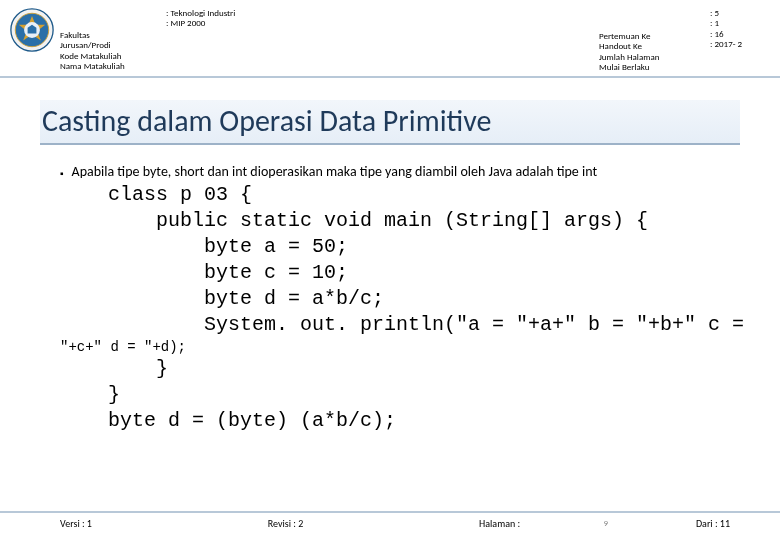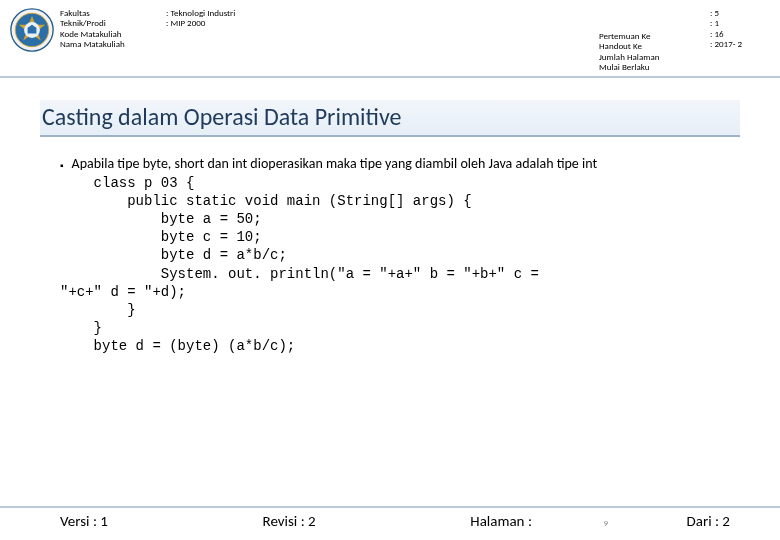--- a/index.html
+++ b/index.html
@@ -22,32 +22,32 @@
     width: 44px;
     height: 44px;
     flex-shrink: 0;
   }
   .logo svg { width: 100%; height: 100%; }
   .header-block {
     font-size: 9px;
     line-height: 1.15;
     color: #000;
   }
-  .block1 { width: 100px; }
+  .block1 { width: 100px; margin-top: 22px; }
   .block2 { width: 260px; }
   .block3 { width: 105px; margin-left: auto; margin-top: 23px; }
   .block4 { width: 60px; }
   .hl { white-space: nowrap; }
   
   .title-wrap {
     margin: 22px 40px 8px 40px;
   }
   .title {
     font-family: "Segoe UI", Calibri, Arial, sans-serif;
-    font-size: 24px;
+    font-size: 30px;
     font-weight: 400;
     color: #1f3a5a;
     padding: 2px 2px 4px 2px;
     background: linear-gradient(to bottom, #f2f6fb, #e6eef7);
     border-bottom: 2px solid #9db2c8;
   }
   
   .content {
     margin: 18px 50px 12px 60px;
     font-size: 14px;
@@ -58,33 +58,33 @@
     text-indent: -14px;
     padding-left: 14px;
   }
   .bullet::before {
     content: "▪";
     color: #000;
     padding-right: 8px;
     font-size: 10px;
     vertical-align: middle;
   }
-  .code-line { white-space: pre; font-family: "Courier New", monospace; font-size: 14px; }
+  .code-line { white-space: pre; font-family: "Courier New", monospace; font-size: 20px; }
   .wrap { font-family: "Courier New", monospace; font-size: 14px; }
   
   .footer {
     position: absolute;
     bottom: 10px;
     left: 0;
     width: 100%;
     padding: 0 50px 0 60px;
     border-top: 2px solid #b8c8d8;
     display: flex;
     justify-content: space-between;
-    font-size: 15px;
+    font-size: 10px;
     color: #000;
     padding-top: 4px;
   }
   .page-num {
     font-size: 9px;
     color: #888;
     position: absolute;
     bottom: 12px;
     right: 172px;
   }
@@ -97,21 +97,21 @@
     <svg viewBox="0 0 100 100">
       <circle cx="50" cy="50" r="48" fill="#f2f2f2" stroke="#1e5a8a" stroke-width="3"></circle>
       <circle cx="50" cy="50" r="38" fill="#2a6fa8" stroke="#d4a030" stroke-width="2"></circle>
       <polygon points="50,18 58,38 80,38 62,52 70,74 50,60 30,74 38,52 20,38 42,38" fill="#d4a030"></polygon>
       <circle cx="50" cy="50" r="18" fill="#e8f0f8"></circle>
       <path d="M40 45 L50 38 L60 45 L60 58 L40 58 Z" fill="#2a6fa8"></path>
     </svg>
   </div>
   <div class="header-block block1">
     <div class="hl">Fakultas</div>
-    <div class="hl">Teknik/Prodi</div>
+    <div class="hl">Jurusan/Prodi</div>
     <div class="hl">Kode Matakuliah</div>
     <div class="hl">Nama Matakuliah</div>
   </div>
   <div class="header-block block2">
     <div class="hl">: Teknologi Industri</div>
     <div class="hl">: MIP 2000</div>
   </div>
   <div class="header-block block3">
     <div class="hl">Pertemuan Ke</div>
     <div class="hl">Handout Ke</div>
@@ -141,15 +141,15 @@
   <div class="wrap">"+c+" d = "+d);</div>
   <div class="code-line">        }</div>
   <div class="code-line">    }</div>
   <div class="code-line">    byte d = (byte) (a*b/c);</div>
 </div>
 
 <div class="footer">
   <span>Versi : 1</span>
   <span>Revisi : 2</span>
   <span>Halaman :</span>
-  <span>Dari : 2</span>
+  <span>Dari : 11</span>
 </div>
 <div class="page-num">9</div>
 
 </body></html>

